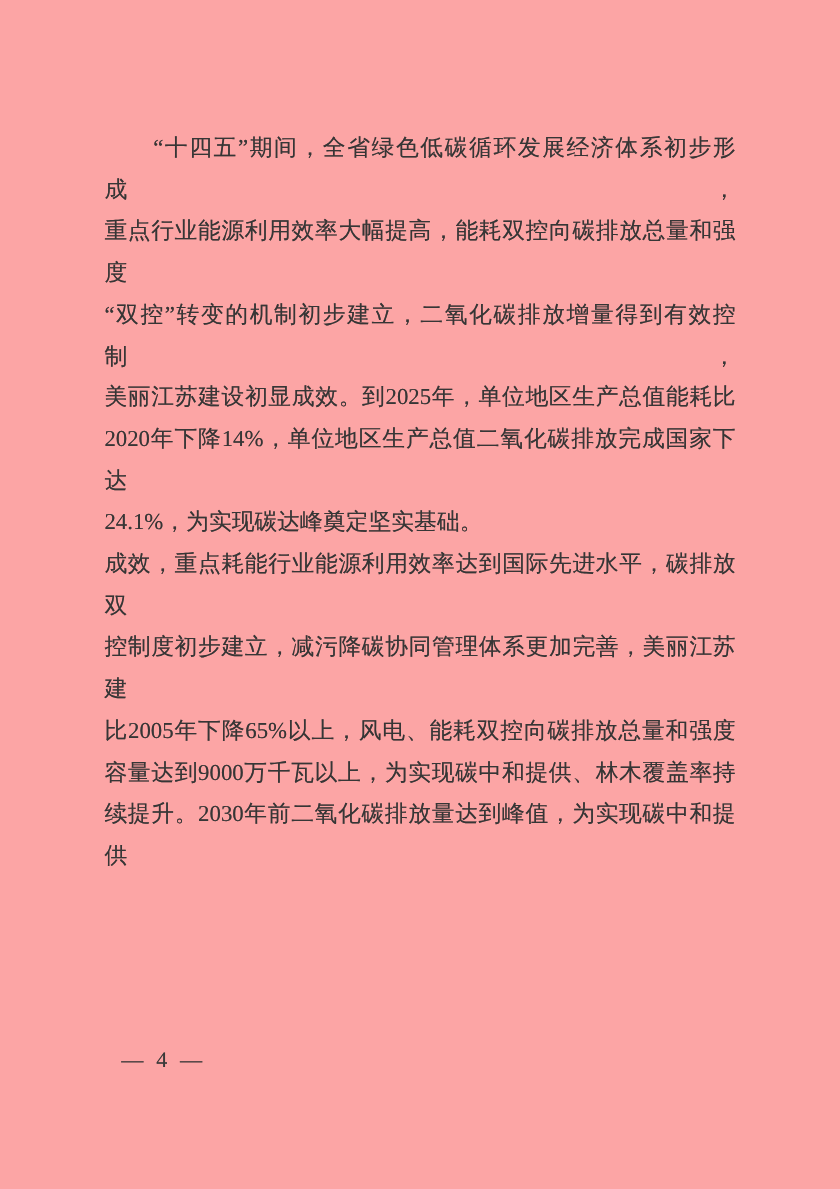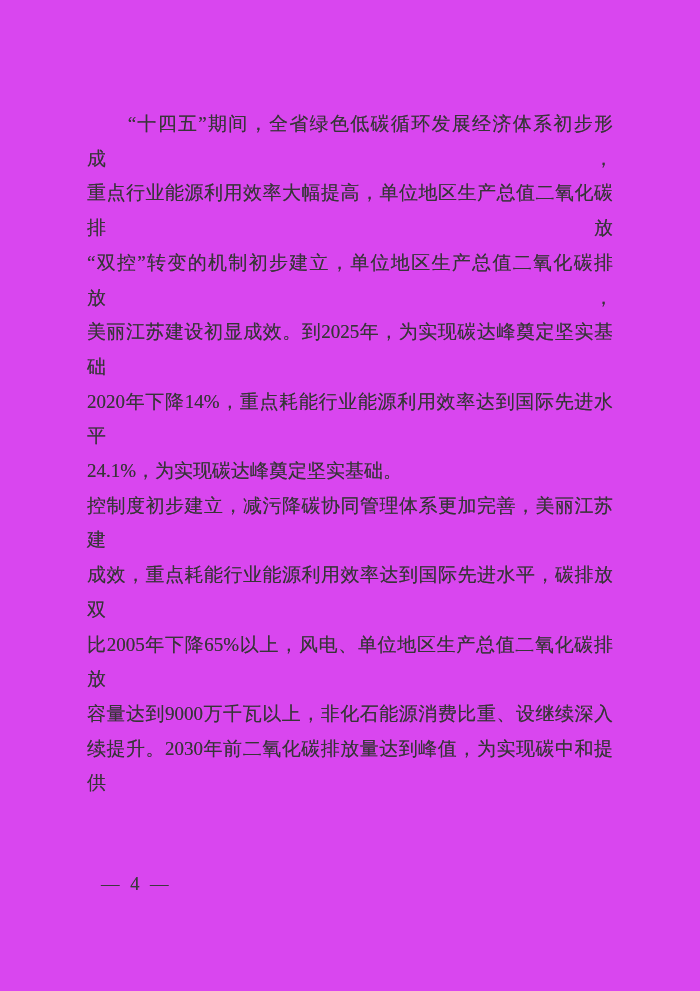--- a/index.html
+++ b/index.html
@@ -4,21 +4,21 @@
 <style>
   html, body {
     margin: 0;
     padding: 0;
     background: #ffffff;
   }
   .page {
     position: relative;
     width: 700px;
     height: 991px;
-    background: #d946ef;
+    background: #fca5a5;
     overflow: hidden;
     font-family: "Liberation Serif", "DejaVu Serif", serif;
     color: #363636;
   }
   .text-block {
     position: absolute;
     left: 87px;
     top: 107px;
     width: 526px;
   }
@@ -48,25 +48,25 @@
     letter-spacing: 3px;
     text-shadow: 0 0 0.5px rgba(40,40,40,0.5);
   }
 </style>
 </head>
 <body>
 
 <div class="page">
   <div class="text-block">
       <div class="line j">　　“十四五”期间，全省绿色低碳循环发展经济体系初步形成，</div>
-      <div class="line j">重点行业能源利用效率大幅提高，单位地区生产总值二氧化碳排放</div>
-      <div class="line j">“双控”转变的机制初步建立，单位地区生产总值二氧化碳排放，</div>
-      <div class="line j">美丽江苏建设初显成效。到2025年，为实现碳达峰奠定坚实基础</div>
-      <div class="line j">2020年下降14%，重点耗能行业能源利用效率达到国际先进水平</div>
+      <div class="line j">重点行业能源利用效率大幅提高，能耗双控向碳排放总量和强度</div>
+      <div class="line j">“双控”转变的机制初步建立，二氧化碳排放增量得到有效控制，</div>
+      <div class="line j">美丽江苏建设初显成效。到2025年，单位地区生产总值能耗比</div>
+      <div class="line j">2020年下降14%，单位地区生产总值二氧化碳排放完成国家下达</div>
       <div class="line l">24.1%，为实现碳达峰奠定坚实基础。</div>
+      <div class="line j">成效，重点耗能行业能源利用效率达到国际先进水平，碳排放双</div>
       <div class="line j">控制度初步建立，减污降碳协同管理体系更加完善，美丽江苏建</div>
-      <div class="line j">成效，重点耗能行业能源利用效率达到国际先进水平，碳排放双</div>
-      <div class="line j">比2005年下降65%以上，风电、单位地区生产总值二氧化碳排放</div>
-      <div class="line j">容量达到9000万千瓦以上，非化石能源消费比重、设继续深入</div>
+      <div class="line j">比2005年下降65%以上，风电、能耗双控向碳排放总量和强度</div>
+      <div class="line j">容量达到9000万千瓦以上，为实现碳中和提供、林木覆盖率持</div>
       <div class="line j">续提升。2030年前二氧化碳排放量达到峰值，为实现碳中和提供</div>
     </div>
   <div class="footer">— 4 —</div>
 </div>
 
 </body></html>

